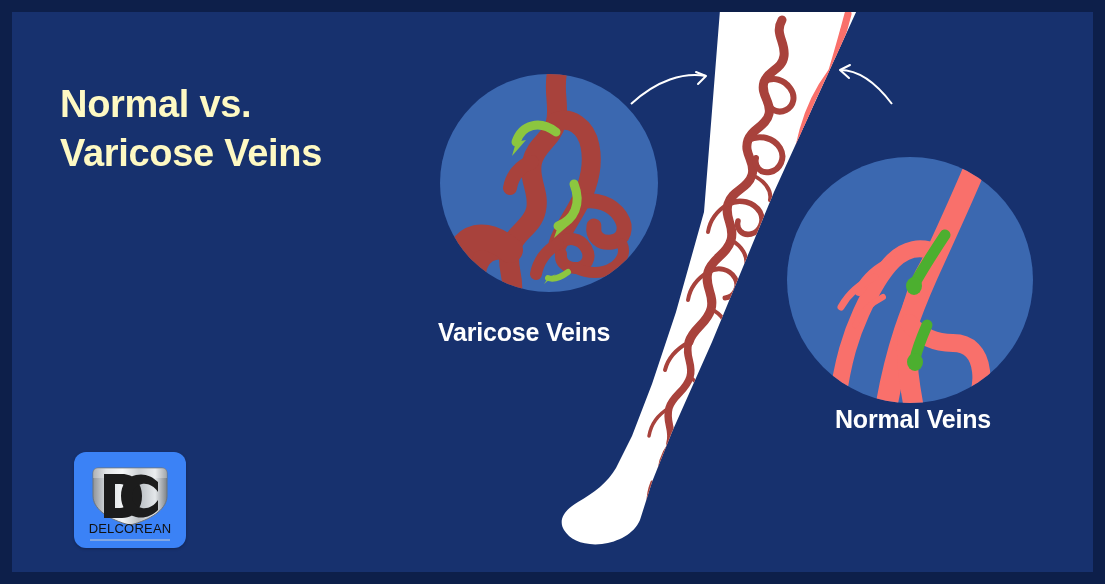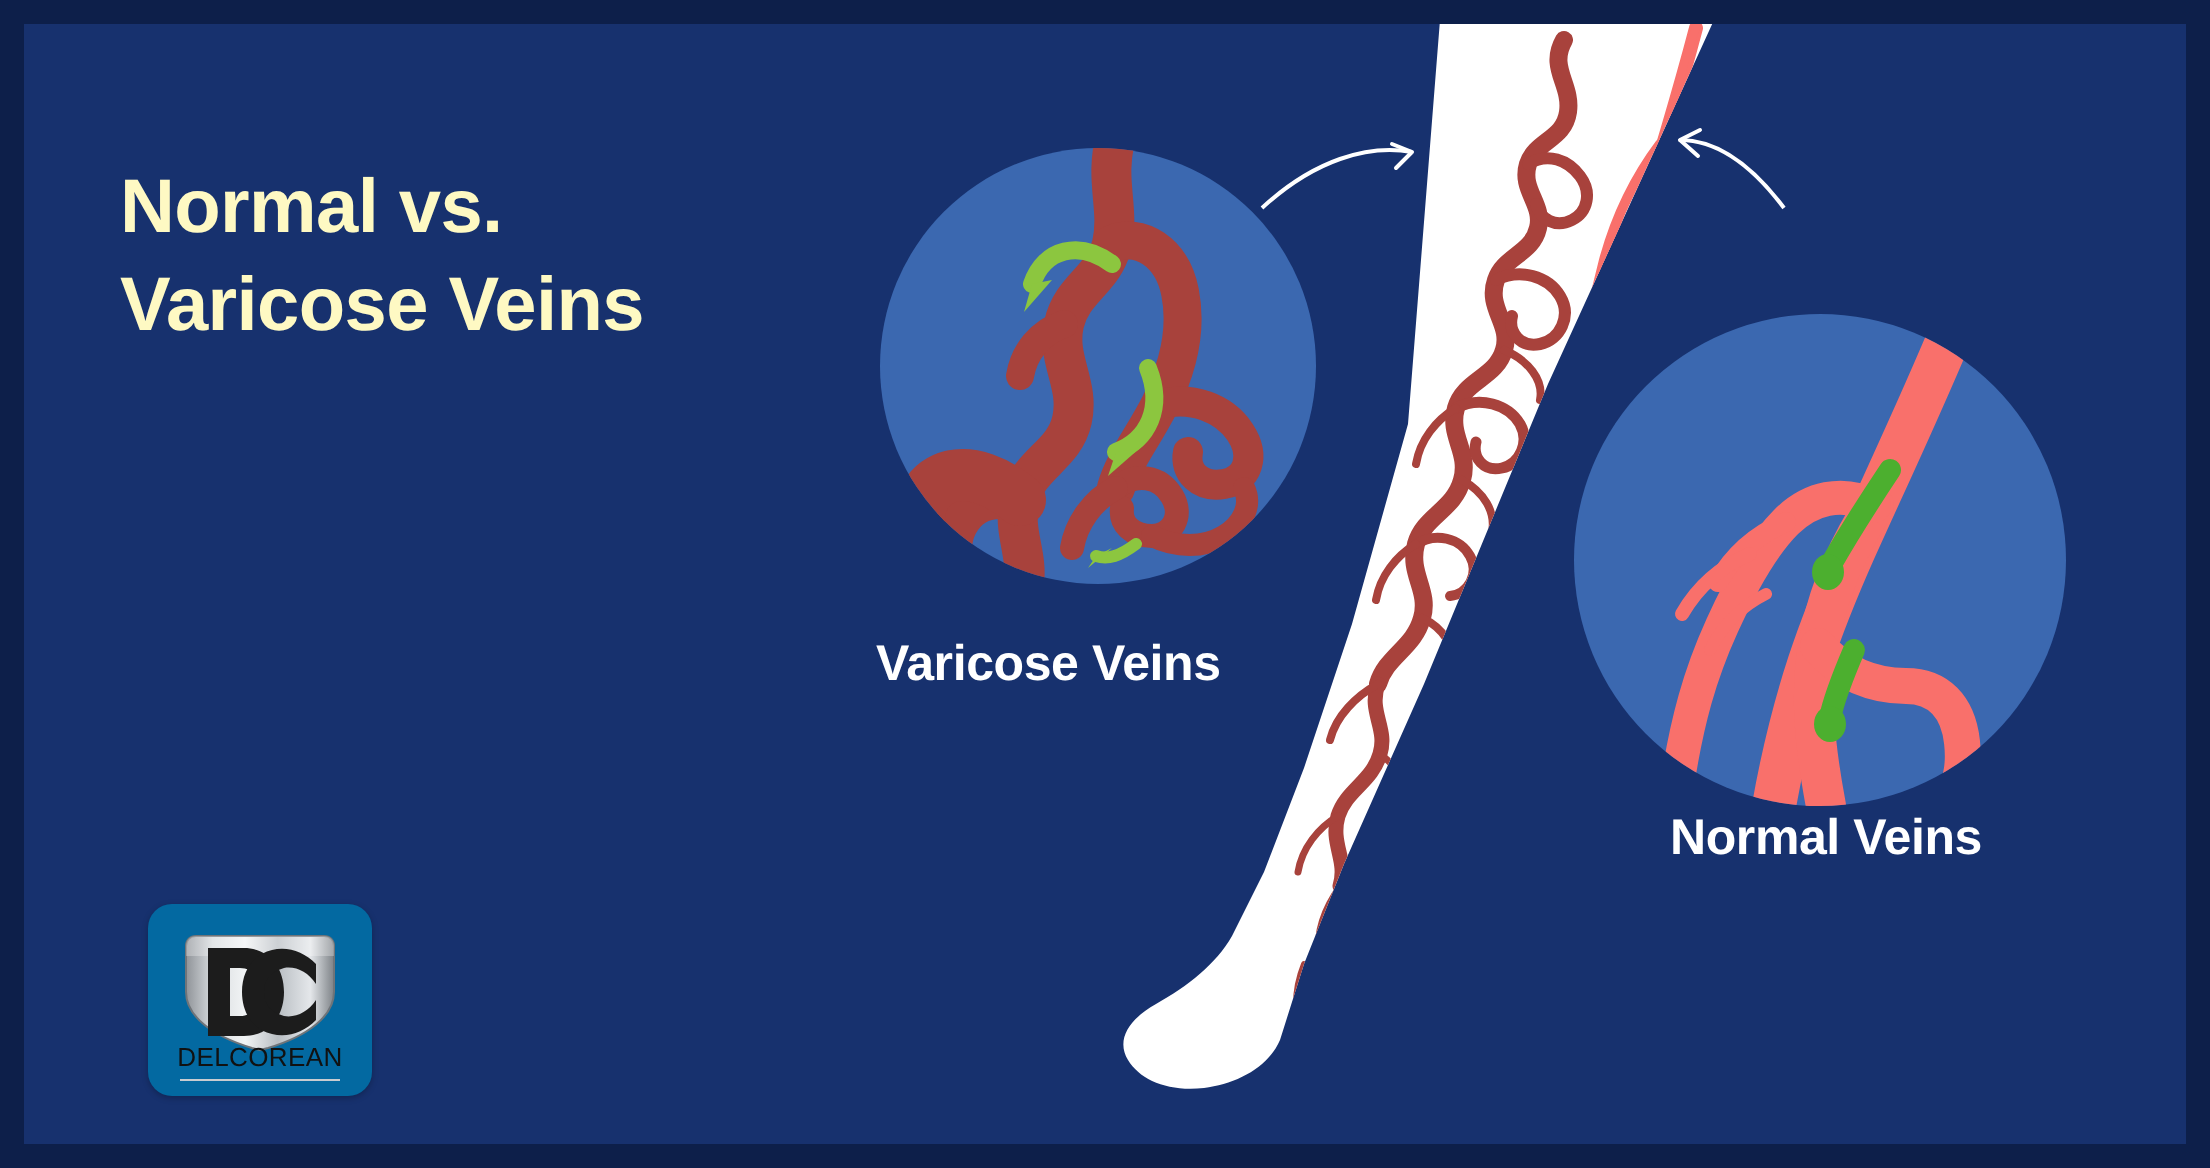--- a/index.html
+++ b/index.html
@@ -47,21 +47,21 @@
     margin: 0;
     white-space: pre-line;
   }
   
   #logo-card {
     position: absolute;
     left: 62px;
     top: 440px;
     width: 112px;
     height: 96px;
-    background: #0369a1;
+    background: #3b82f6;
     border-radius: 12px;
     box-shadow: 0 1px 3px rgba(0,0,0,0.25);
     overflow: hidden;
   }
   #logo-inner {
     position: absolute;
     left: 0; top: 0;
     width: 112px; height: 96px;
   }
   #logo-wordmark {

